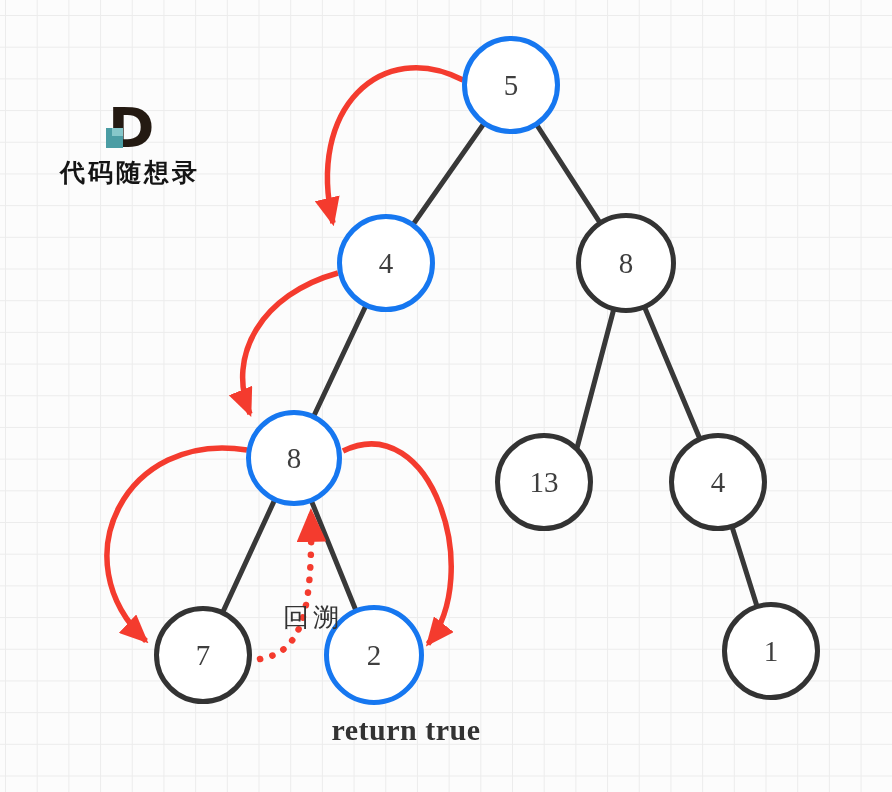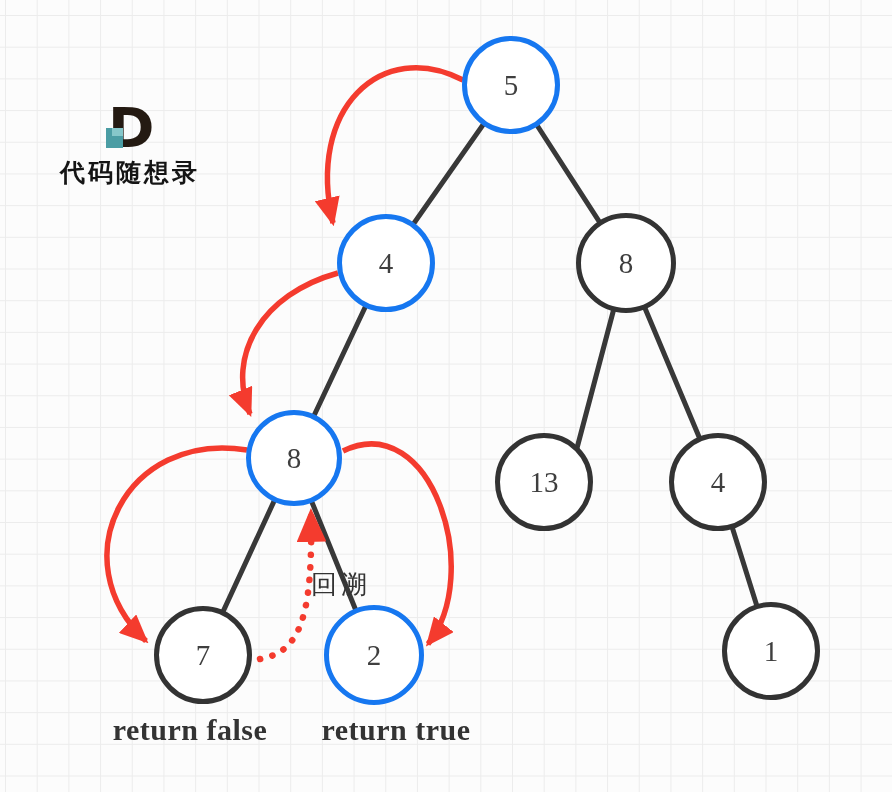--- a/index.html
+++ b/index.html
@@ -118,16 +118,15 @@
       </div>
     </div>
 
   <div class="logo">
     <div class="logo-d">D</div>
     <div class="teal-dark"></div>
     <div class="teal-light"></div>
     <div class="brand-text">代码随想录</div>
   </div>
 
-  <div class="backtrack-label" style="left:313px;top:567px;margin-left:28px;">回溯</div>
-  <div class="caption" style="left:190px;top:713px;">return false</div>
-  <div class="caption" style="left:396px;top:713px;">return true</div>
+  <div class="backtrack-label" style="left:313px;top:600px;">回溯</div>
+  <div class="caption" style="left:406px;top:713px;">return true</div>
 </div>
 
 </body></html>

